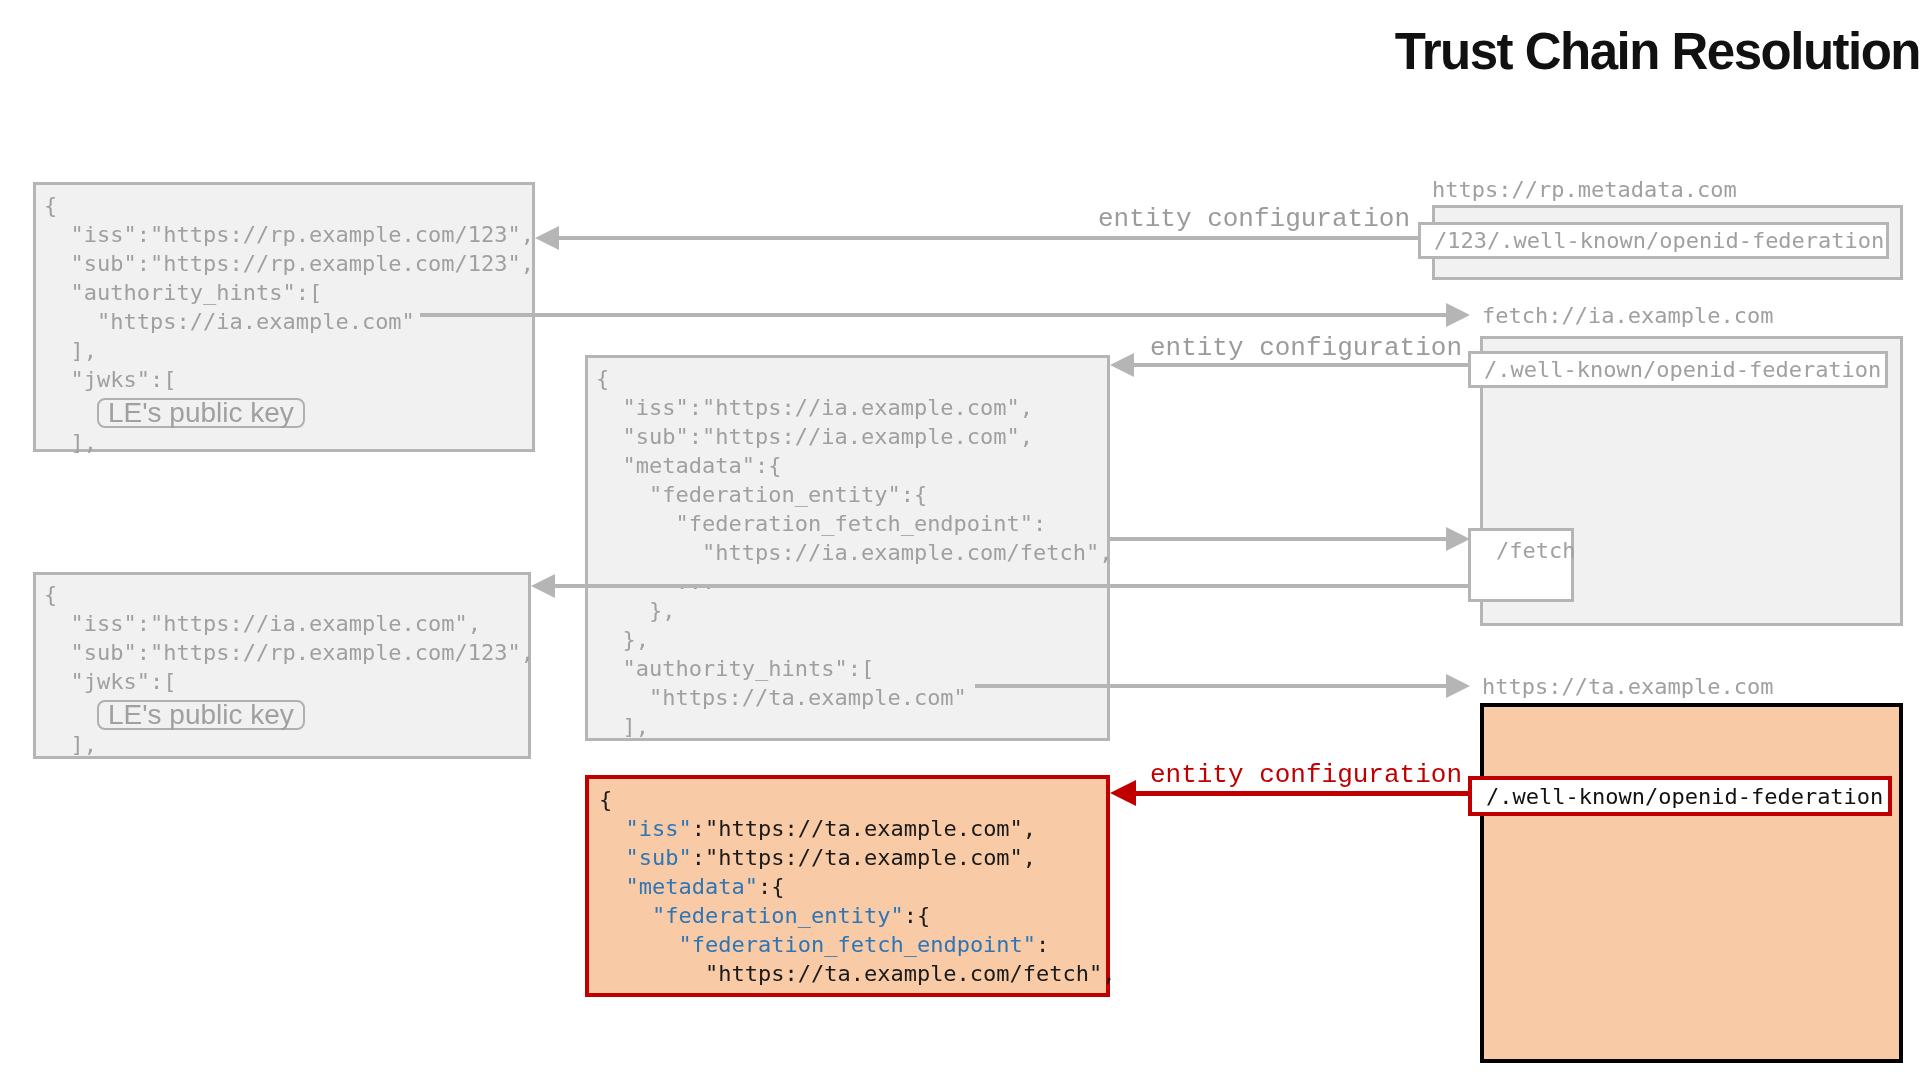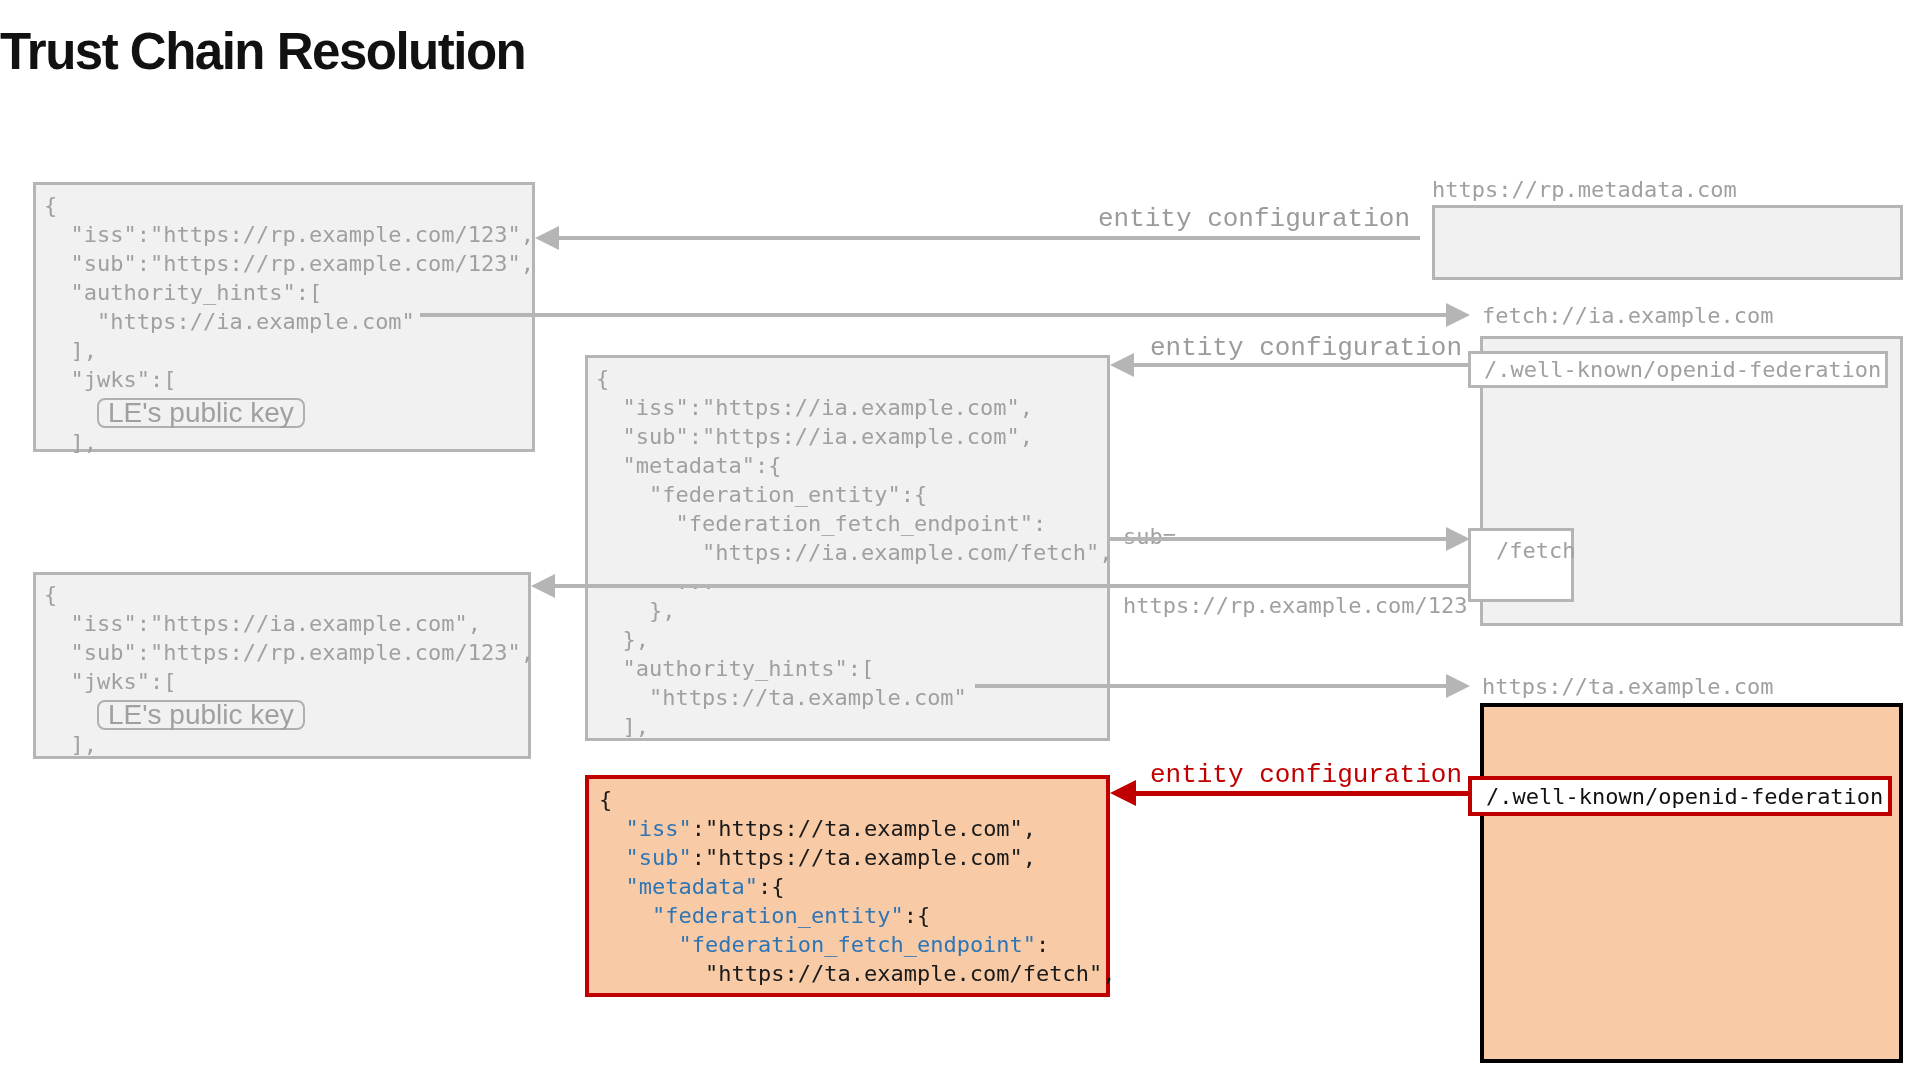--- a/index.html
+++ b/index.html
@@ -1,18 +1,18 @@
 <!DOCTYPE html>
 <html><head>
 <meta charset="utf-8">
 <style>
   html,body{margin:0;padding:0;background:#fff;}
   .canvas{position:relative;width:1920px;height:1080px;background:#ffffff;overflow:hidden;
           font-family:"Liberation Sans",sans-serif;}
-  .title{position:absolute;left:0;right:0;top:22px;text-align:left;
+  .title{position:absolute;left:0;right:0;top:22px;text-align:right;
          font-size:51px;font-weight:700;letter-spacing:-1.5px;color:#111;
          font-family:"Liberation Sans",sans-serif;}
 
   
   .code-box{position:absolute;box-sizing:border-box;z-index:5;
             font-family:"DejaVu Sans Mono","Liberation Mono",monospace;
             font-size:22px;line-height:29px;white-space:pre;}
   .code-gray{background:#f1f1f1;border:3px solid #b5b5b5;color:#a0a0a0;}
   .code-ta{background:#f8cba6;border:4px solid #c00000;color:#1a1a1a;}
   .cl{white-space:pre;}
@@ -55,37 +55,34 @@
   <div class="code-box code-gray" style="left:33px;top:182px;width:502px;height:270px;padding:6px 0 0 8px;"><div class="cl"><span>{</span></div><div class="cl"><span>  "iss":"https://rp.example.com/123",</span></div><div class="cl"><span>  "sub":"https://rp.example.com/123",</span></div><div class="cl"><span>  "authority_hints":[</span></div><div class="cl"><span>    "https://ia.example.com"</span></div><div class="cl"><span>  ],</span></div><div class="cl"><span>  "jwks":[</span></div><div class="cl"><span>    </span><span class="pill">LE's public key</span></div><div class="cl"><span>  ],</span></div></div>
 
   <div class="code-box code-gray" style="left:585px;top:355px;width:525px;height:386px;padding:6px 0 0 8px;"><div class="cl"><span>{</span></div><div class="cl"><span>  "iss":"https://ia.example.com",</span></div><div class="cl"><span>  "sub":"https://ia.example.com",</span></div><div class="cl"><span>  "metadata":{</span></div><div class="cl"><span>    "federation_entity":{</span></div><div class="cl"><span>      "federation_fetch_endpoint":</span></div><div class="cl"><span>        "https://ia.example.com/fetch",</span></div><div class="cl"><span>      ...</span></div><div class="cl"><span>    },</span></div><div class="cl"><span>  },</span></div><div class="cl"><span>  "authority_hints":[</span></div><div class="cl"><span>    "https://ta.example.com"</span></div><div class="cl"><span>  ],</span></div></div>
 
   <div class="code-box code-gray" style="left:33px;top:572px;width:498px;height:187px;padding:5px 0 0 8px;"><div class="cl"><span>{</span></div><div class="cl"><span>  "iss":"https://ia.example.com",</span></div><div class="cl"><span>  "sub":"https://rp.example.com/123",</span></div><div class="cl"><span>  "jwks":[</span></div><div class="cl"><span>    </span><span class="pill">LE's public key</span></div><div class="cl"><span>  ],</span></div></div>
 
   <div class="code-box code-ta" style="left:585px;top:775px;width:525px;height:222px;padding:6px 0 0 10px;"><div class="cl"><span>{</span></div><div class="cl"><span>  </span><span class="k">"iss"</span><span>:"https://ta.example.com",</span></div><div class="cl"><span>  </span><span class="k">"sub"</span><span>:"https://ta.example.com",</span></div><div class="cl"><span>  </span><span class="k">"metadata"</span><span>:{</span></div><div class="cl"><span>    </span><span class="k">"federation_entity"</span><span>:{</span></div><div class="cl"><span>      </span><span class="k">"federation_fetch_endpoint"</span><span>:</span></div><div class="cl"><span>        "https://ta.example.com/fetch",</span></div></div>
 
   <div class="mono-label" style="left:1432px;top:178px;">https://rp.metadata.com</div>
   <div class="entity-outer gray-entity" style="left:1432px;top:205px;width:471px;height:75px;"></div>
+  <div class="path-box gray-path" style="left:1418px;top:222px;width:471px;height:37px;padding:3px 0 0 13px;">/123/.well-known/openid-federation</div>
 
   <div class="mono-label" style="left:1482px;top:304px;">fetch://ia.example.com</div>
   <div class="entity-outer gray-entity" style="left:1480px;top:336px;width:423px;height:290px;"></div>
   <div class="path-box gray-path" style="left:1468px;top:351px;width:420px;height:37px;padding:3px 0 0 13px;">/.well-known/openid-federation</div>
   <div class="path-box gray-path" style="left:1468px;top:528px;width:106px;height:74px;padding:7px 0 0 25px;">/fetch</div>
 
   <div class="mono-label" style="left:1482px;top:675px;">https://ta.example.com</div>
   <div class="entity-outer ta-entity" style="left:1480px;top:703px;width:423px;height:360px;"></div>
   <div class="path-box red-path" style="left:1468px;top:776px;width:424px;height:40px;padding:4px 0 0 14px;">/.well-known/openid-federation</div>
 
   <div class="serif-label" style="right:510px;top:204px;">entity configuration</div>
   <div class="serif-label" style="right:458px;top:333px;">entity configuration</div>
   <div class="serif-label serif-red" style="right:458px;top:760px;">entity configuration</div>
-  <div class="mono-label" style="left:1123px;top:479px;">
-    <div>sub=</div>
-    <div>https://rp.example.com/123</div>
-  </div>
 
   <div class="hline" style="left:559px;top:236px;width:861px;"></div>
   <div class="ah ah-l" style="left:535px;top:226px;"></div>
 
   <div class="hline" style="left:420px;top:313px;width:1026px;"></div>
   <div class="ah ah-r" style="left:1446px;top:303px;"></div>
 
   <div class="hline" style="left:1134px;top:363px;width:334px;"></div>
   <div class="ah ah-l" style="left:1110px;top:353px;"></div>
 

